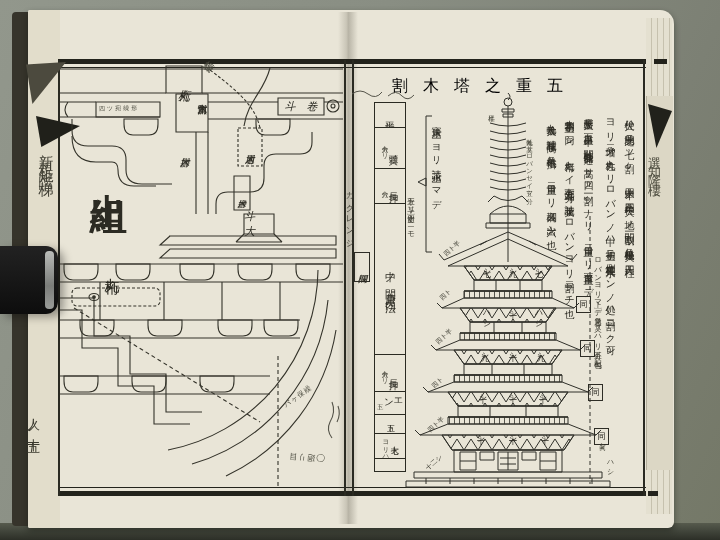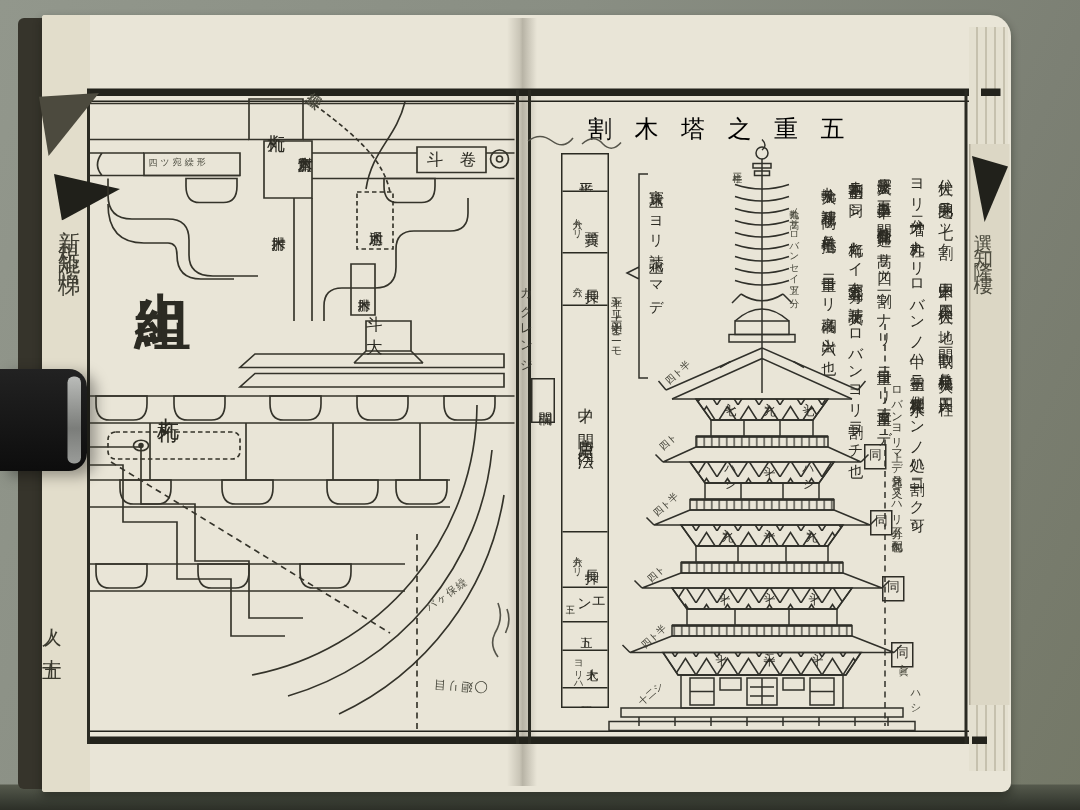--- a/index.html
+++ b/index.html
@@ -43,21 +43,21 @@
   
   #spine-title{left:38px;top:142px;font-size:15px;letter-spacing:7px;color:#3f3e33;}
   #folio{left:27px;top:408px;font-size:13px;letter-spacing:3px;color:#3a392e;}
   #under-title{left:648px;top:146px;font-size:13px;letter-spacing:9px;color:#4c4b3e;}
   #pg-title{left:392px;top:76px;width:252px;height:30px;font-size:16px;letter-spacing:15px;
     white-space:nowrap;color:#000000;}
   .tcol{font-size:10px;letter-spacing:1px;color:#2c2b23;}
   .sl{font-size:8px;width:14px;text-align:center;color:#2e2d26;}
   .same{width:13px;height:15px;border:1px solid #2e2d26;font-size:8.5px;text-align:center;line-height:15px;color:#2e2d26;}
   .mark{font-size:6.5px;color:#3c3b31;transform:rotate(-42deg);transform-origin:left top;white-space:nowrap;}
-  .boxlbl{display:flex;align-items:center;justify-content:center;color:#2c2b23;}
+  .boxlbl{display:flex;align-items:center;justify-content:center;color:#2c2b23;font-style:italic;}
   
   #mcol{left:374px;top:102px;width:32px;height:370px;border:1.2px solid #2a2a22;
     display:flex;flex-direction:column;box-sizing:border-box;}
   #mcol .row{border-bottom:1px solid #2a2a22;display:flex;justify-content:center;align-items:center;gap:1px;overflow:hidden;}
   #mcol .row:last-child{border-bottom:none;}
   #mcol .lab{font-size:9.5px;letter-spacing:1px;}
   #mcol .nt{font-size:6.5px;color:#45443a;letter-spacing:0;}
   .tiny-cursive{color:#4a4a3e;}
   svg{position:absolute;overflow:visible;}
   svg path,svg rect,svg line,svg circle,svg ellipse,svg polyline{vector-effect:non-scaling-stroke;}

